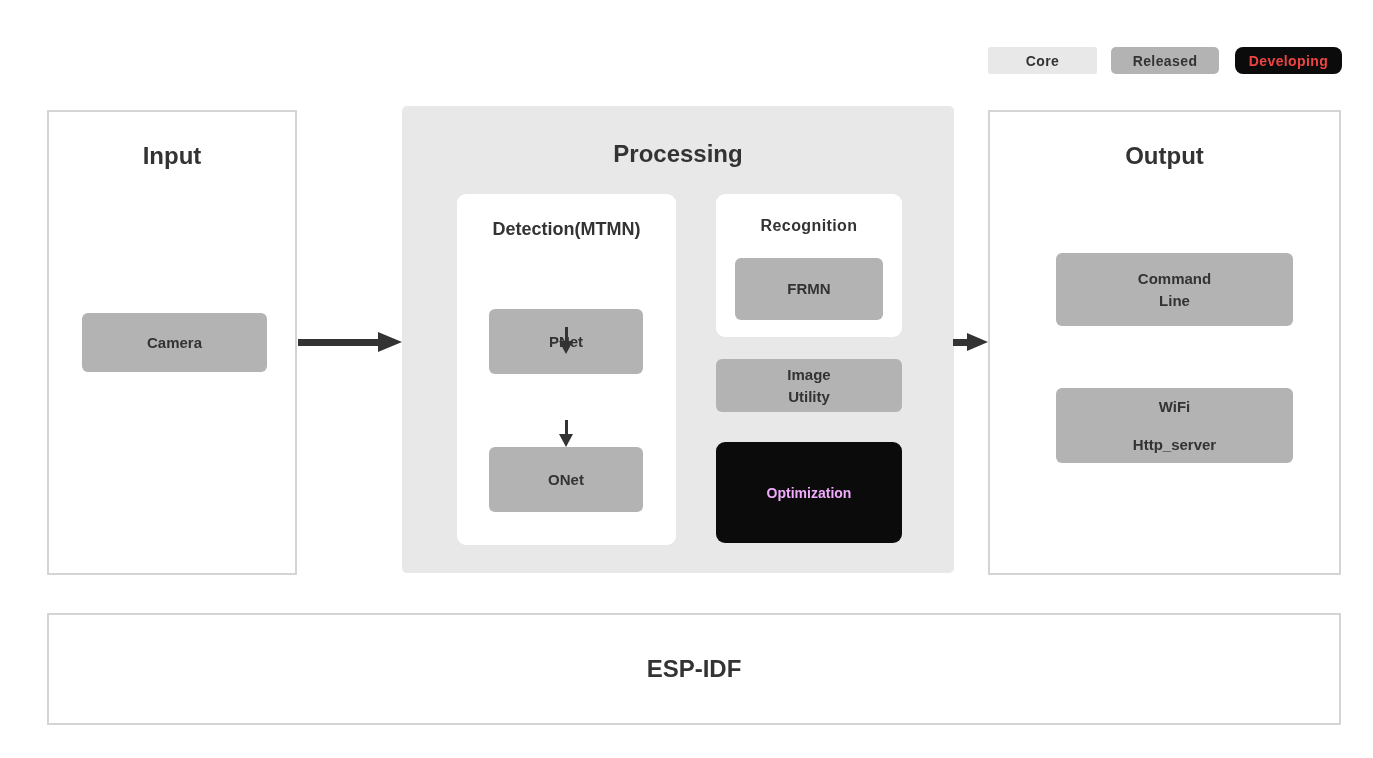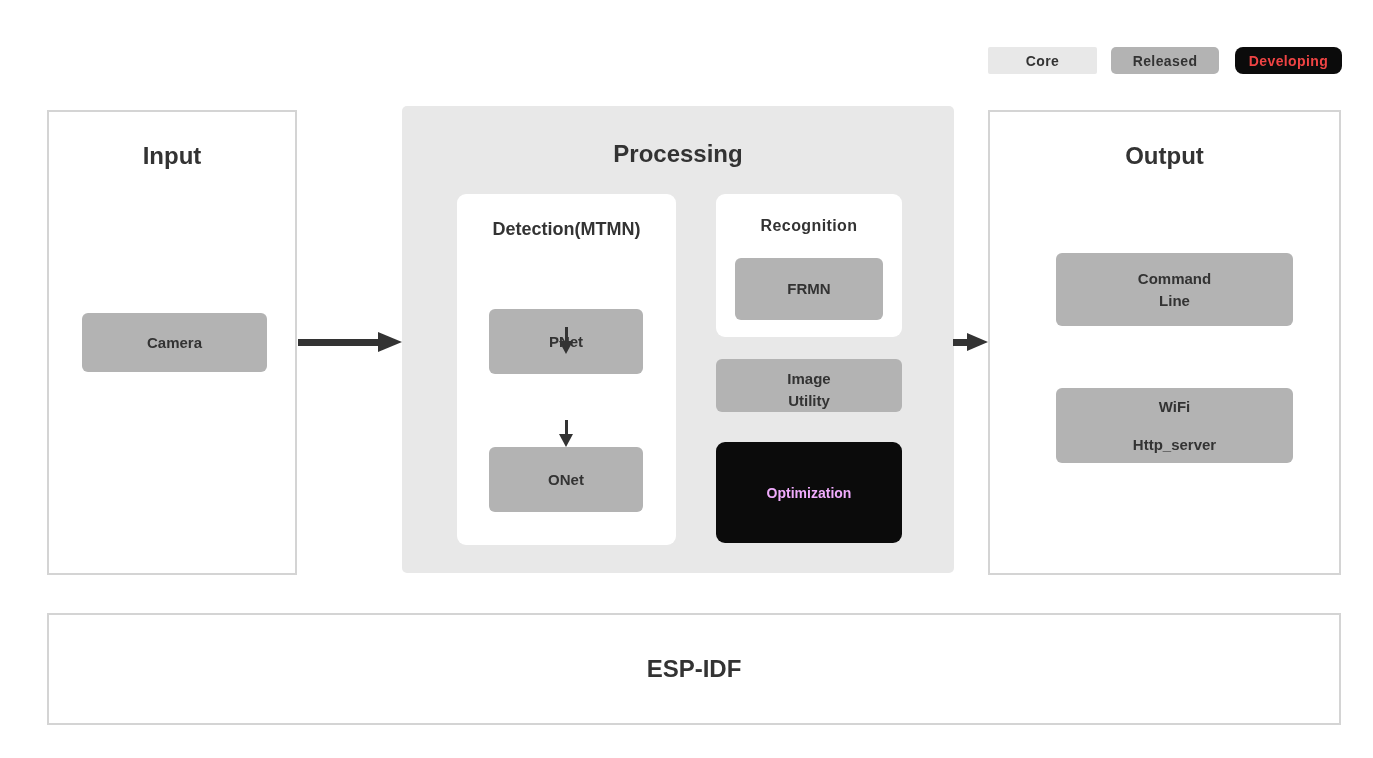--- a/index.html
+++ b/index.html
@@ -93,21 +93,21 @@
     line-height: 22px;
     background: var(--released, #b3b3b3);
     border-radius: 6px;
     color: var(--text, #333333);
   }
   #camera-block { left: 33px;  top: 201px; width: 185px; height: 59px; }   
   #pnet-block   { left: 32px;  top: 67px;  width: 154px; height: 65px; margin-top: 48px; }   
   #rnet-block   { left: 32px;  top: 160px; width: 154px; height: 65px; }
   #onet-block   { left: 32px;  top: 253px; width: 154px; height: 65px; }
   #frmn-block   { left: 19px;  top: 64px;  width: 148px; height: 62px; }   
-  #image-utility-block { left: 314px; top: 253px; width: 186px; height: 53px; justify-content: flex-end; } 
+  #image-utility-block { left: 314px; top: 253px; width: 186px; height: 53px; } 
   #optimization-block  { left: 314px; top: 336px; width: 186px; height: 101px;
                          background: var(--developing, #0b0b0b); color: #f0abfc;
                          border-radius: 9px; font-size: 14px; }
   #command-line-block { left: 66px; top: 141px; width: 237px; height: 73px; } 
   #wifi-block         { left: 66px; top: 276px; width: 237px; height: 75px; gap: 16px; }
 
   
   .h-arrow { position: absolute; }
   .h-arrow .stem { position: absolute; background: var(--arrow, #333333); }
   .h-arrow .head {

